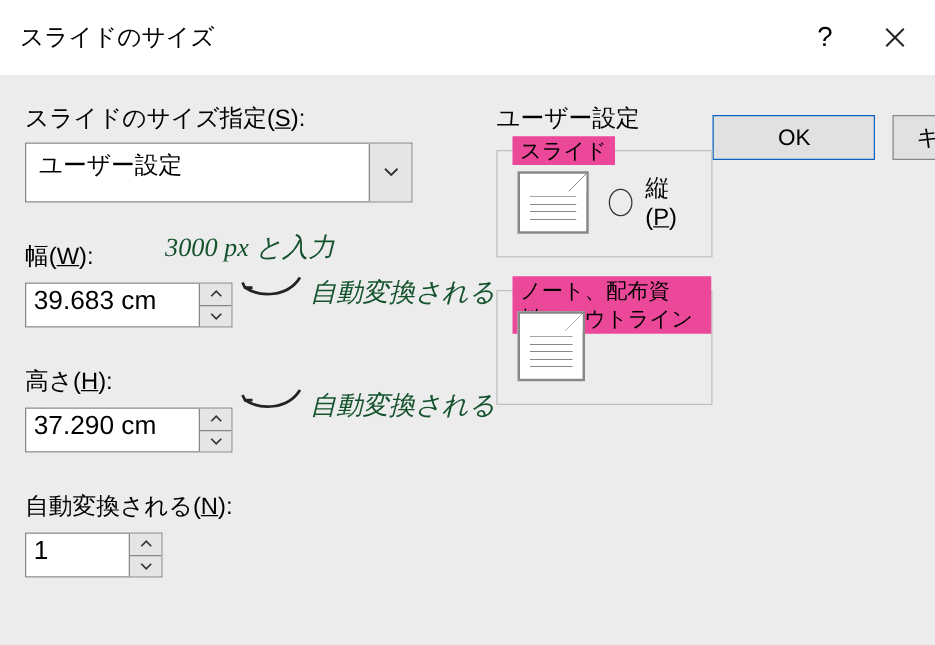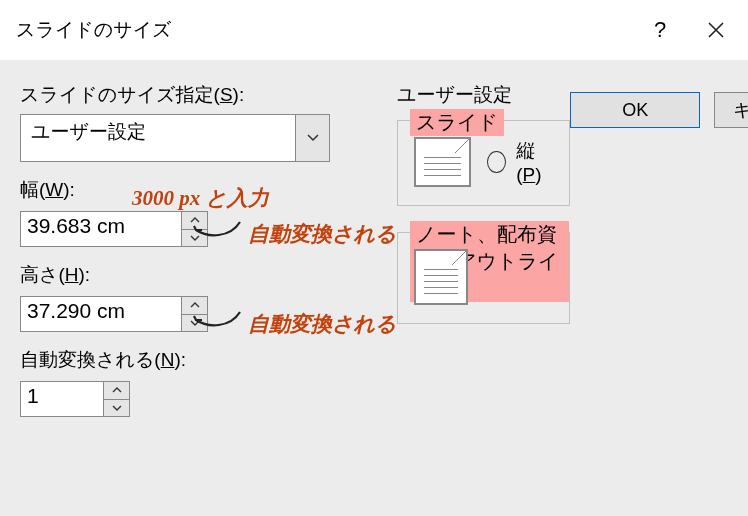--- a/index.html
+++ b/index.html
@@ -43,43 +43,43 @@
     border: 1px solid #888; background: #fff;
     width: 310px; height: 48px;
   }
   .combo .txt { flex:1; padding: 4px 10px; font-size: 19px; }
   .combo .btn {
     width: 34px; background: #e5e5e5;
     display:flex; align-items:center; justify-content:center;
     border-left:1px solid #888;
   }
   .combo .btn svg { width:12px; height:8px; }
-  .fieldrow { margin-top: 15px; }
+  .fieldrow { margin-top: 30px; }
   .spinbox {
     display:flex; align-items:stretch;
     border:1px solid #888; background:#fff;
-    width: 188px; height: 36px;
+    width: 166px; height: 36px;
     margin-top: 8px;
   }
   .spinbox .val { flex:1; padding: 2px 6px; font-size: 21px; }
   .spinbox .spinbtns { width: 26px; display:flex; flex-direction:column; border-left:1px solid #888; }
   .spinbox .sp { flex:1; background:#e5e5e5; display:flex; align-items:center; justify-content:center; }
   .spinbox .sp + .sp { border-top:1px solid #888; }
   .spinbox .sp svg { width:10px; height:7px; }
   .spinbox.small { width: 110px; }
   .groupbox {
     border:1px solid #c0c0c0;
     padding: 16px 16px 18px 16px;
     position: relative;
     margin-top: 12px;
   }
   .gtitle {
     position:absolute; top:-12px; left:12px;
-    background:#fca5a5; padding: 0 6px;
-    font-size:20px;
+    background:#ec4899; padding: 0 6px;
+    font-size:17px;
   }
   .optionrow {
     display:flex; align-items:center;
     gap: 16px;
   }
   .docicon {
     width: 54px; height: 56px;
     background:#fff; border: 2px solid #888;
     position:relative;
   }
@@ -109,24 +109,23 @@
     border:1px solid #888; background:#e1e1e1;
     font-size:18px;
     display:flex; align-items:center; justify-content:center;
   }
   .btn-primary { border:1.5px solid #0a64c2; }
   
   .hand {
     position:absolute;
     font-family: "Comic Sans MS", "Segoe Script", cursive;
     font-size: 21px;
-    color:#c2410c;
+    color:#14532d;
     font-style: italic;
     white-space: nowrap;
-    font-weight: bold;
   }
   .arrow { position:absolute; }
 </style>
 </head>
 <body>
 
 <div class="titlebar">
   <div class="title">スライドのサイズ</div>
   <div class="help">?</div>
   <div class="close">

